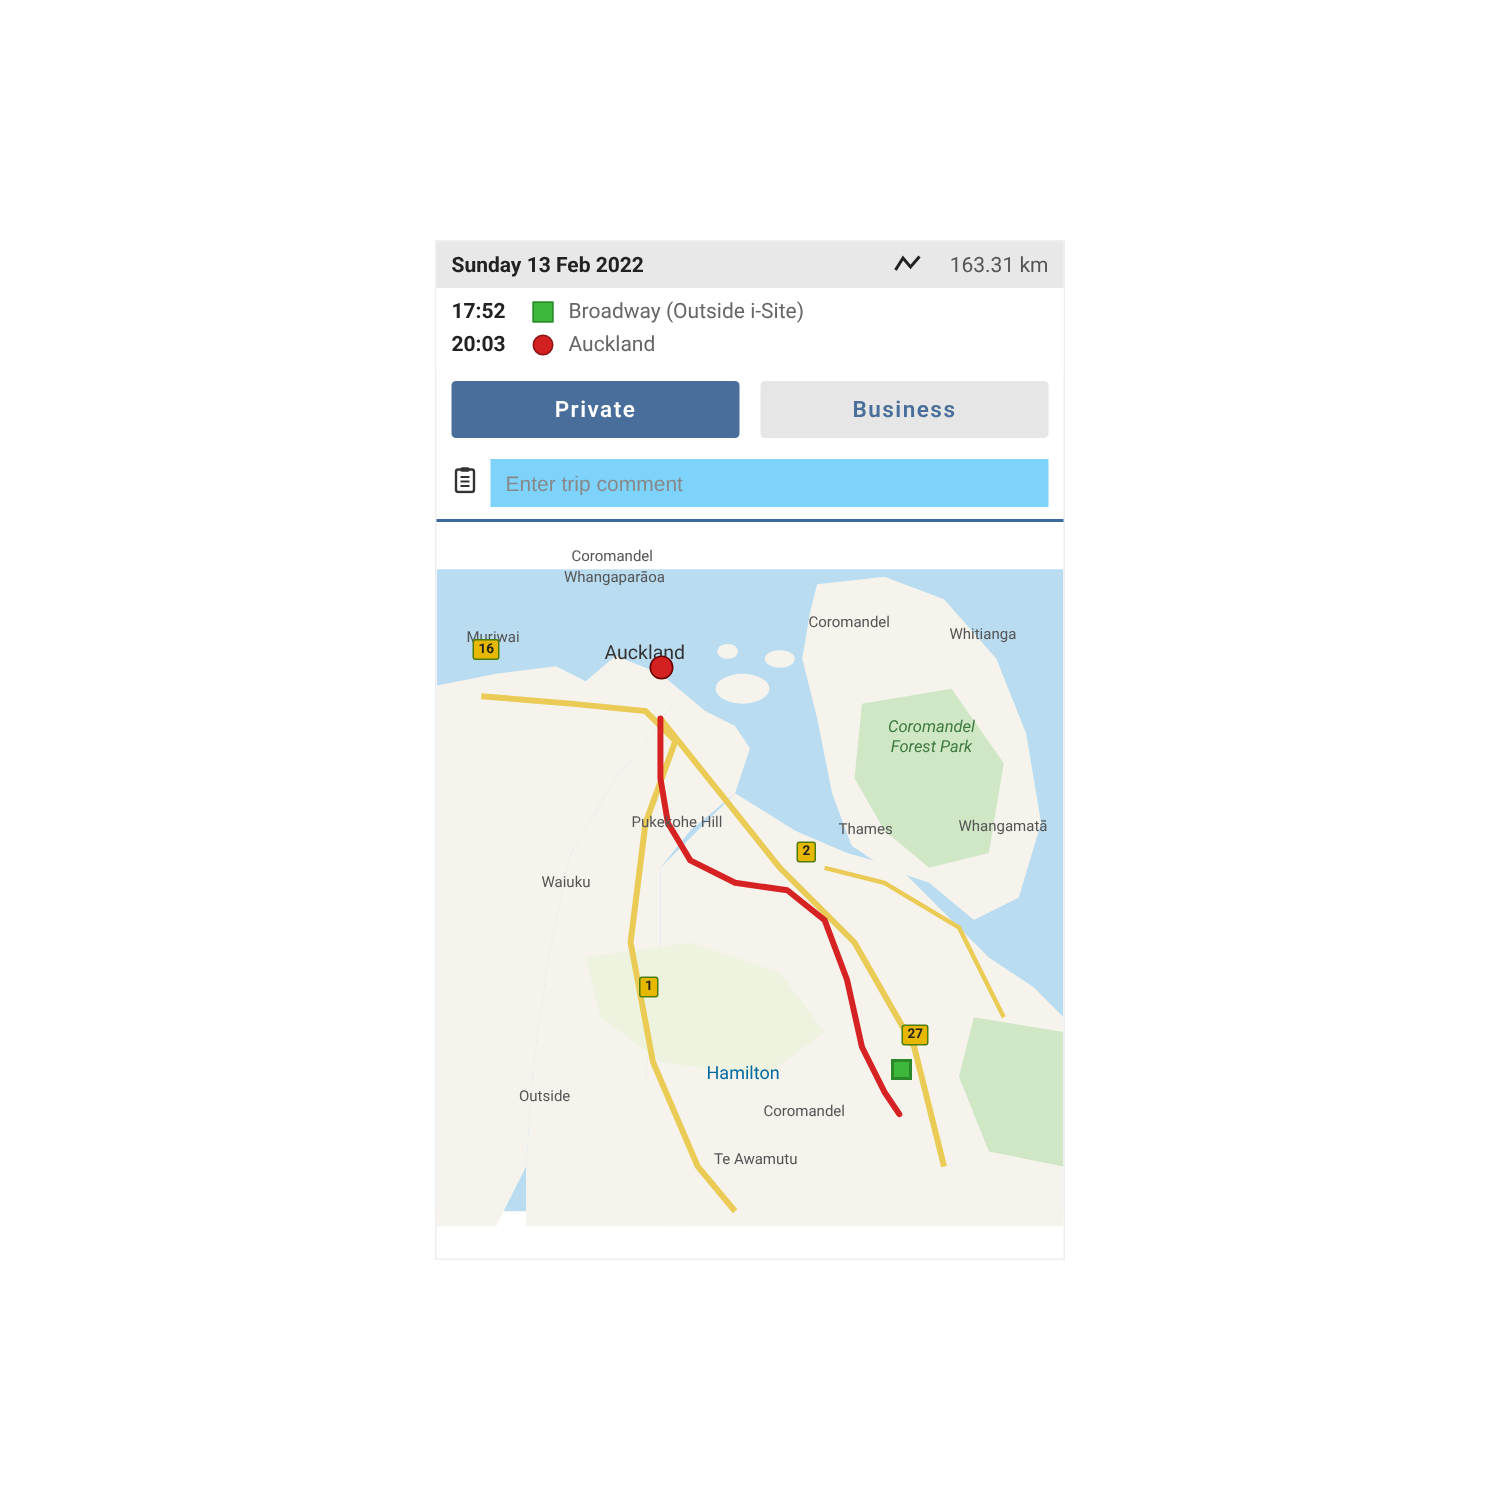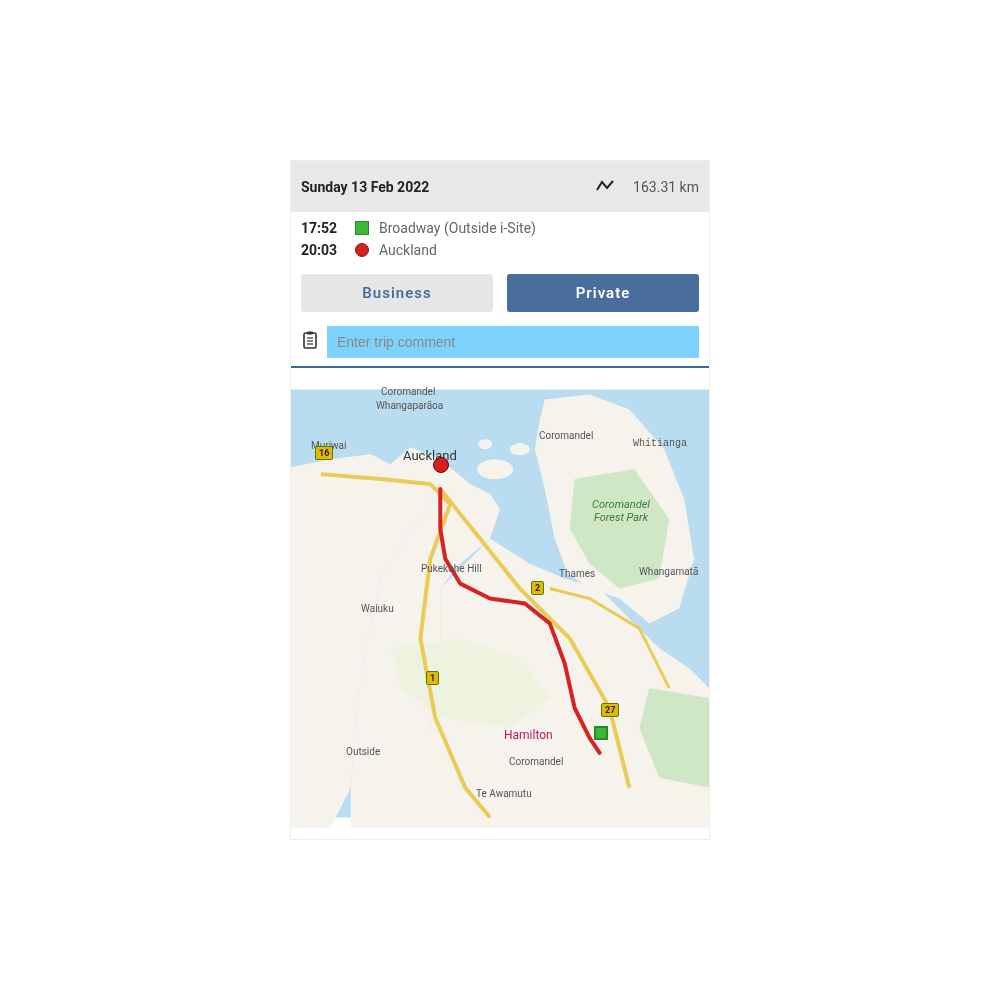--- a/index.html
+++ b/index.html
@@ -16,21 +16,21 @@
     width: 420px;
     height: 680px;
     background: #ffffff;
     display: flex;
     flex-direction: column;
     border: 1px solid #eee;
     position: relative;
   }
   .header {
     background: #e8e8e8;
-    padding: 16px 10px;
+    padding: 6px 10px;
     display: flex;
     align-items: center;
     justify-content: space-between;
     font-size: 14px;
   }
   .header-date { font-weight: 700; color: #222; }
   .header-distance { display: flex; align-items: center; gap: 19px; color: #555; }
   .trend-icon { font-weight: bold; color: #222; font-size: 16px; }
   .details {
     background: #fff;
@@ -123,22 +123,22 @@
       <span class="loc-text">Broadway (Outside i-Site)</span>
     </div>
     <div class="det-row">
       <span class="time-col">20:03</span>
       <span class="marker-end"></span>
       <span class="loc-text">Auckland</span>
     </div>
   </div>
 
   <div class="buttons">
+    <div class="btn btn-primary">Private</div>
     <div class="btn btn-secondary">Business</div>
-    <div class="btn btn-primary">Private</div>
   </div>
 
   <div class="comment-row">
     <span class="comment-ic">
       <svg width="16" height="18" viewBox="0 0 16 18">
           <rect x="2" y="2" width="12" height="15" rx="1.5" fill="none" stroke="#333" stroke-width="1.6"></rect>
           <rect x="5" y="0.5" width="6" height="3" rx="1" fill="#333"></rect>
           <line x1="5" y1="7" x2="11" y2="7" stroke="#333" stroke-width="1.2"></line>
           <line x1="5" y1="10" x2="11" y2="10" stroke="#333" stroke-width="1.2"></line>
           <line x1="5" y1="13" x2="11" y2="13" stroke="#333" stroke-width="1.2"></line>
@@ -173,27 +173,27 @@
       <path d="M 260 200 L 300 210 L 350 240 L 380 300" fill="none" stroke="#eacb55" stroke-width="3"></path>
 
       <path d="M 150 100 L 150 140 L 155 170 L 170 195 L 200 210 L 235 215 L 260 235 L 275 275 L 285 320 L 300 350 L 310 365" fill="none" stroke="#d62222" stroke-width="4" stroke-linejoin="round" stroke-linecap="round"></path>
     </svg>
 
     <span class="map-label" style="left:90px; top:18px;">Coromandel</span>
     <span class="map-label" style="left:85px; top:32px;">Whangaparāoa</span>
     <span class="map-label" style="left:20px; top:72px;">Muriwai</span>
     <span class="map-label" style="left:112px; top:80px; font-size:13px; color:#333;">Auckland</span>
     <span class="map-label" style="left:248px; top:62px;">Coromandel</span>
-    <span class="map-label" style="left:342px; top:70px;font-family:Liberation Mono, monospace;">Whitianga</span>
+    <span class="map-label" style="left:342px; top:70px;">Whitianga</span>
     <span class="map-label park" style="left:290px; top:130px; width:80px; white-space:normal; text-align:center;">Coromandel Forest Park</span>
     <span class="map-label" style="left:130px; top:195px;">Pukekohe Hill</span>
     <span class="map-label" style="left:268px; top:200px;">Thames</span>
     <span class="map-label" style="left:348px; top:198px;">Whangamatā</span>
     <span class="map-label" style="left:70px; top:235px;">Waiuku</span>
-    <span class="map-label" style="left:180px; top:360px; font-size:12px; color:#be185d;margin-left:33px;">Hamilton</span>
+    <span class="map-label" style="left:180px; top:360px; font-size:12px; color:#0369a1;">Hamilton</span>
     <span class="map-label" style="left:218px; top:388px;">Coromandel</span>
     <span class="map-label" style="left:55px; top:378px;">Outside</span>
     <span class="map-label" style="left:185px; top:420px;">Te Awamutu</span>
 
     <span class="route-shield" style="left:24px; top:78px;">16</span>
     <span class="route-shield" style="left:240px; top:213px;">2</span>
     <span class="route-shield" style="left:135px; top:303px;">1</span>
     <span class="route-shield" style="left:310px; top:335px;">27</span>
 
     <div class="map-end-marker" style="left:150px; top:97px;"></div>

